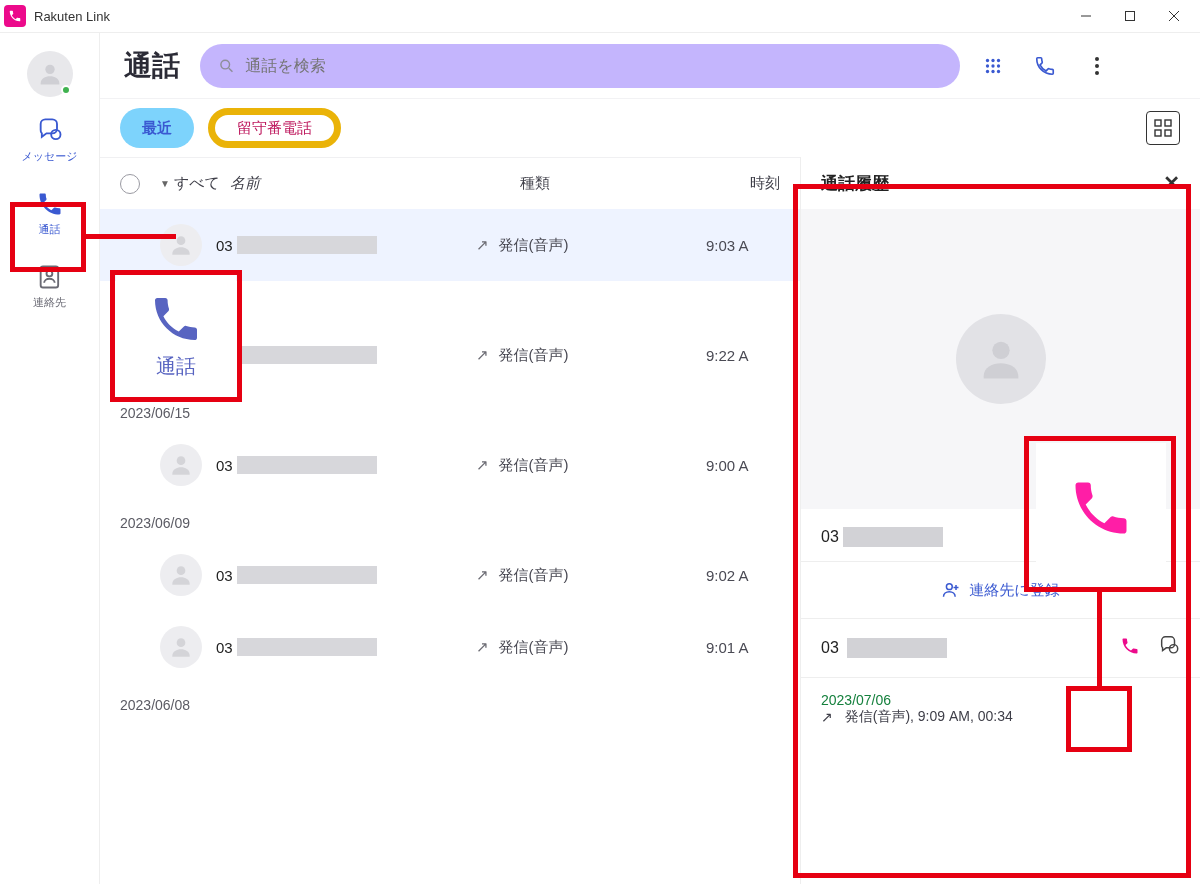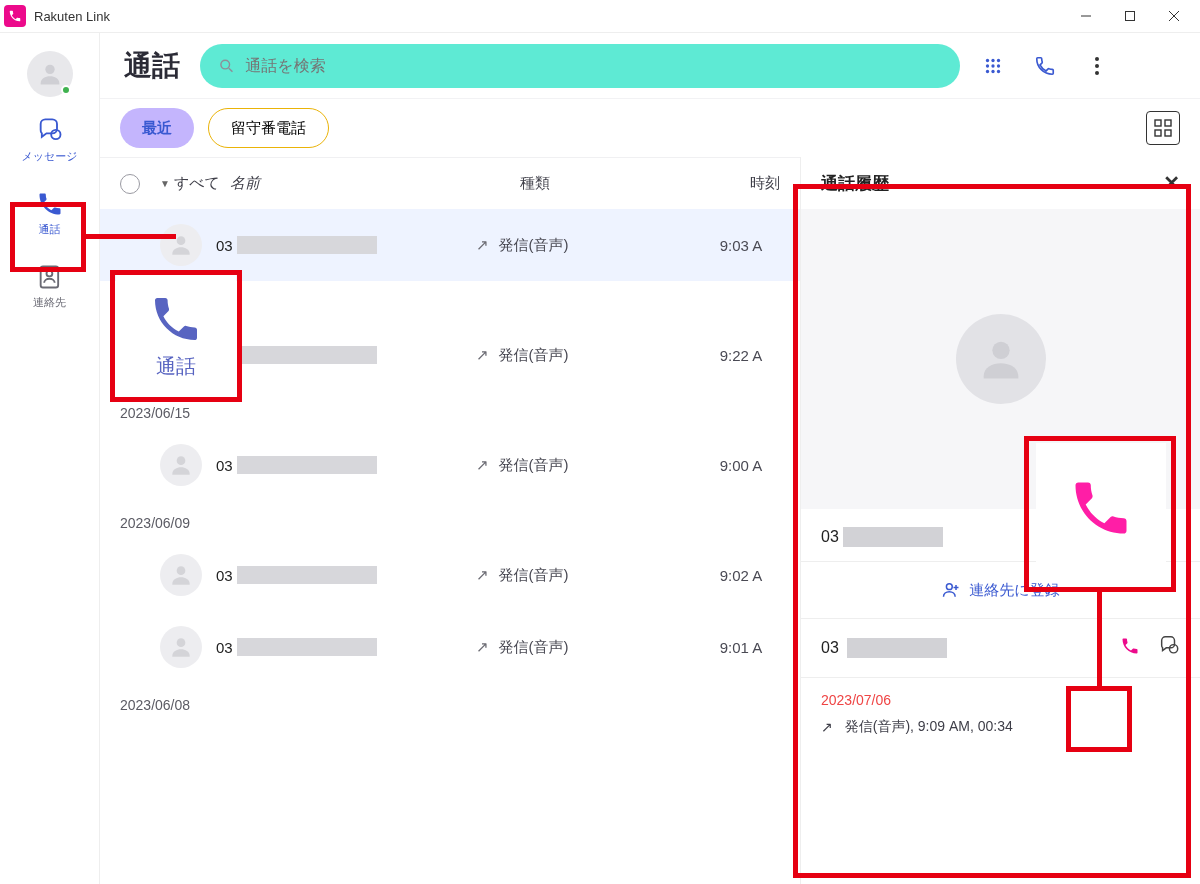--- a/index.html
+++ b/index.html
@@ -18,71 +18,71 @@
   .avatar { width: 46px; height: 46px; border-radius: 50%; background: #e8e8eb; display: flex; align-items: center; justify-content: center; }
   .avatar svg { width: 28px; height: 28px; fill: #cfcfd4; }
   .presence-dot { position: absolute; right: 2px; bottom: 2px; width: 10px; height: 10px; background: #3fb24f; border-radius: 50%; border: 2px solid #fff; }
   .nav-item { width: 72px; padding: 8px 0 6px; display: flex; flex-direction: column; align-items: center; gap: 4px; color: #3a59d1; }
   .nav-item.inactive { color: #6a6a74; }
   .nav-item .label { font-size: 11px; }
   .nav-item svg { width: 28px; height: 28px; }
   .main { flex: 1; display: flex; flex-direction: column; position: relative; }
   .header { height: 66px; display: flex; align-items: center; gap: 20px; padding: 0 24px; border-bottom: 1px solid #f2f2f4; }
   .header h1 { font-size: 28px; font-weight: 600; color: #2b2b36; }
-  .search { flex: 1; max-width: 760px; height: 44px; background: #5eead4; border-radius: 22px; display: flex; align-items: center; padding: 0 18px; color: #8e8e98; gap: 10px; }
+  .search { flex: 1; max-width: 760px; height: 44px; background: #c4b5fd; border-radius: 22px; display: flex; align-items: center; padding: 0 18px; color: #8e8e98; gap: 10px; }
   .search svg { width: 18px; height: 18px; }
   .search-input { border: none; background: transparent; outline: none; font-size: 16px; color: #444; width: 100%; }
   .header-actions { display: flex; align-items: center; gap: 26px; color: #3a59d1; }
   .header-actions .iconbtn { width: 26px; height: 26px; display:flex; align-items:center; justify-content:center; }
   .header-actions svg { width: 22px; height: 22px; }
   .dots { display:flex; flex-direction:column; gap:3px; align-items:center; justify-content:center; }
   .dots span { width:4px; height:4px; background:#333; border-radius:50%; }
   .subheader { height: 58px; display: flex; align-items: center; padding: 0 20px; gap: 14px; }
   .pill { height: 40px; padding: 0 22px; border-radius: 20px; display:flex; align-items:center; font-size: 15px; }
-  .pill.active { background: #c4b5fd; color: #3a59d1; font-weight: 600; }
-  .pill.inactive { border: 1px solid #eab308; color: #000000; }
+  .pill.active { background: #7dd3fc; color: #3a59d1; font-weight: 600; }
+  .pill.inactive { border: 7px solid #eab308; color: #be185d; }
   .grid-toggle { margin-left:auto; width: 34px; height:34px; border:1.5px solid #333; border-radius:4px; display:grid; place-items:center; }
   .grid-toggle svg { width:20px; height:20px; }
   .table-head { height: 52px; display:flex; align-items:center; padding: 0 20px; border-top:1px solid #f0f0f2; color:#3e3e48; font-size:15px; }
   .col-check { width: 40px; display:flex; align-items:center; }
   .chk { width:20px; height:20px; border:1.5px solid #9a9aa2; border-radius:50%; }
   .col-filter { width: 70px; display:flex; align-items:center; gap:4px; }
   .col-filter .caret { font-size:10px; color:#666; }
   .col-name { width: 290px; font-style: italic; }
   .col-type { width: 230px; }
   .col-time { width: 70px; }
   .list { position:relative; overflow:hidden; }
   .date-sep { padding: 14px 20px 8px; font-size: 14px; color: #5b5b64; }
   .row { display:flex; align-items:center; height: 72px; padding: 0 20px; font-size: 15px; }
   .row.selected { background: #eef3ff; }
   .row .mini-avatar { width:42px; height:42px; border-radius:50%; background:#ededf0; display:flex; align-items:center; justify-content:center; }
   .row .mini-avatar svg { width:26px; height:26px; fill:#d4d4d8; }
   .row .name-cell { margin-left: 14px; display:flex; align-items:center; gap:4px; width: 260px; }
   .row .num-redact { width:140px; height:18px; background:#d7d7db; }
   .row .type-cell { width: 230px; display:flex; align-items:center; gap:10px; color:#4a4a54; }
   .row .type-cell .arrow { color:#6b6b73; font-size:15px; }
-  .row .time-cell { width: 70px; color:#4a4a54; text-align:center; }
+  .row .time-cell { width: 70px; color:#4a4a54; text-align:left; }
   
   .detail { position:absolute; right: 0; top: 124px; bottom:0; width: 400px; background:#fff; border-left:1px solid #eee; z-index: 3; }
   .detail-head { display:flex; align-items:center; padding: 14px 20px; font-size: 17px; font-weight:600; }
   .detail-head .close { margin-left:auto; font-size:20px; color:#333; }
   .detail-hero { height: 300px; background:#f6f6f8; position:relative; display:flex; align-items:center; justify-content:center; }
   .detail-hero .big-avatar { width:90px; height:90px; border-radius:50%; background:#e2e2e6; display:flex; align-items:center; justify-content:center; }
   .detail-hero .big-avatar svg { width:52px; height:52px; fill:#cfcfd4; }
   .detail-number { padding: 18px 20px 14px; font-size:16px; display:flex; align-items:center; gap:4px; border-bottom:1px solid #eee; }
   .detail-number .num-redact { width:100px; height:20px; background:#d2d2d6; }
   .add-contact { padding: 18px 0; text-align:center; color:#3a59d1; font-size:15px; display:flex; align-items:center; justify-content:center; gap:8px; border-bottom:1px solid #eee; }
   .add-contact svg { width:20px; height:20px; }
   .detail-action-row { padding: 16px 20px; display:flex; align-items:center; gap:8px; border-bottom:1px solid #eee; }
   .detail-action-row .num-redact { width:100px; height:20px; background:#d2d2d6; }
   .detail-action-row .acts { margin-left:auto; display:flex; gap:18px; align-items:center; }
   .detail-action-row .acts .phone-pink svg { width:20px; height:20px; fill:#ec0a8b; }
   .detail-action-row .acts .chat svg { width:22px; height:22px; stroke:#444; fill:none; }
   .detail-log { padding: 14px 20px; font-size:14px; color:#555; }
-  .detail-log .log-date { color:#ef4444; margin-bottom:10px; }
+  .detail-log .log-date { color:#15803d; }
   .detail-log .log-line { display:flex; align-items:center; gap:12px; color:#3e3e48; }
   
   .redbox { position:absolute; border: 5px solid #e60012; z-index: 50; pointer-events:none; }
   
   .float-badge { position:absolute; width:120px; height:120px; background:#fff; display:flex; flex-direction:column; align-items:center; justify-content:center; gap:6px; z-index:40; }
   .float-badge svg { width:56px; height:56px; fill:#5864c1; }
   .float-badge .lbl { font-size:20px; color:#5864c1; font-weight:500; }
   .float-pink { position:absolute; width:130px; height:130px; background:#fff; display:flex; align-items:center; justify-content:center; z-index:40; }
   .float-pink svg { width:68px; height:68px; fill:#ff1ea6; }
   

